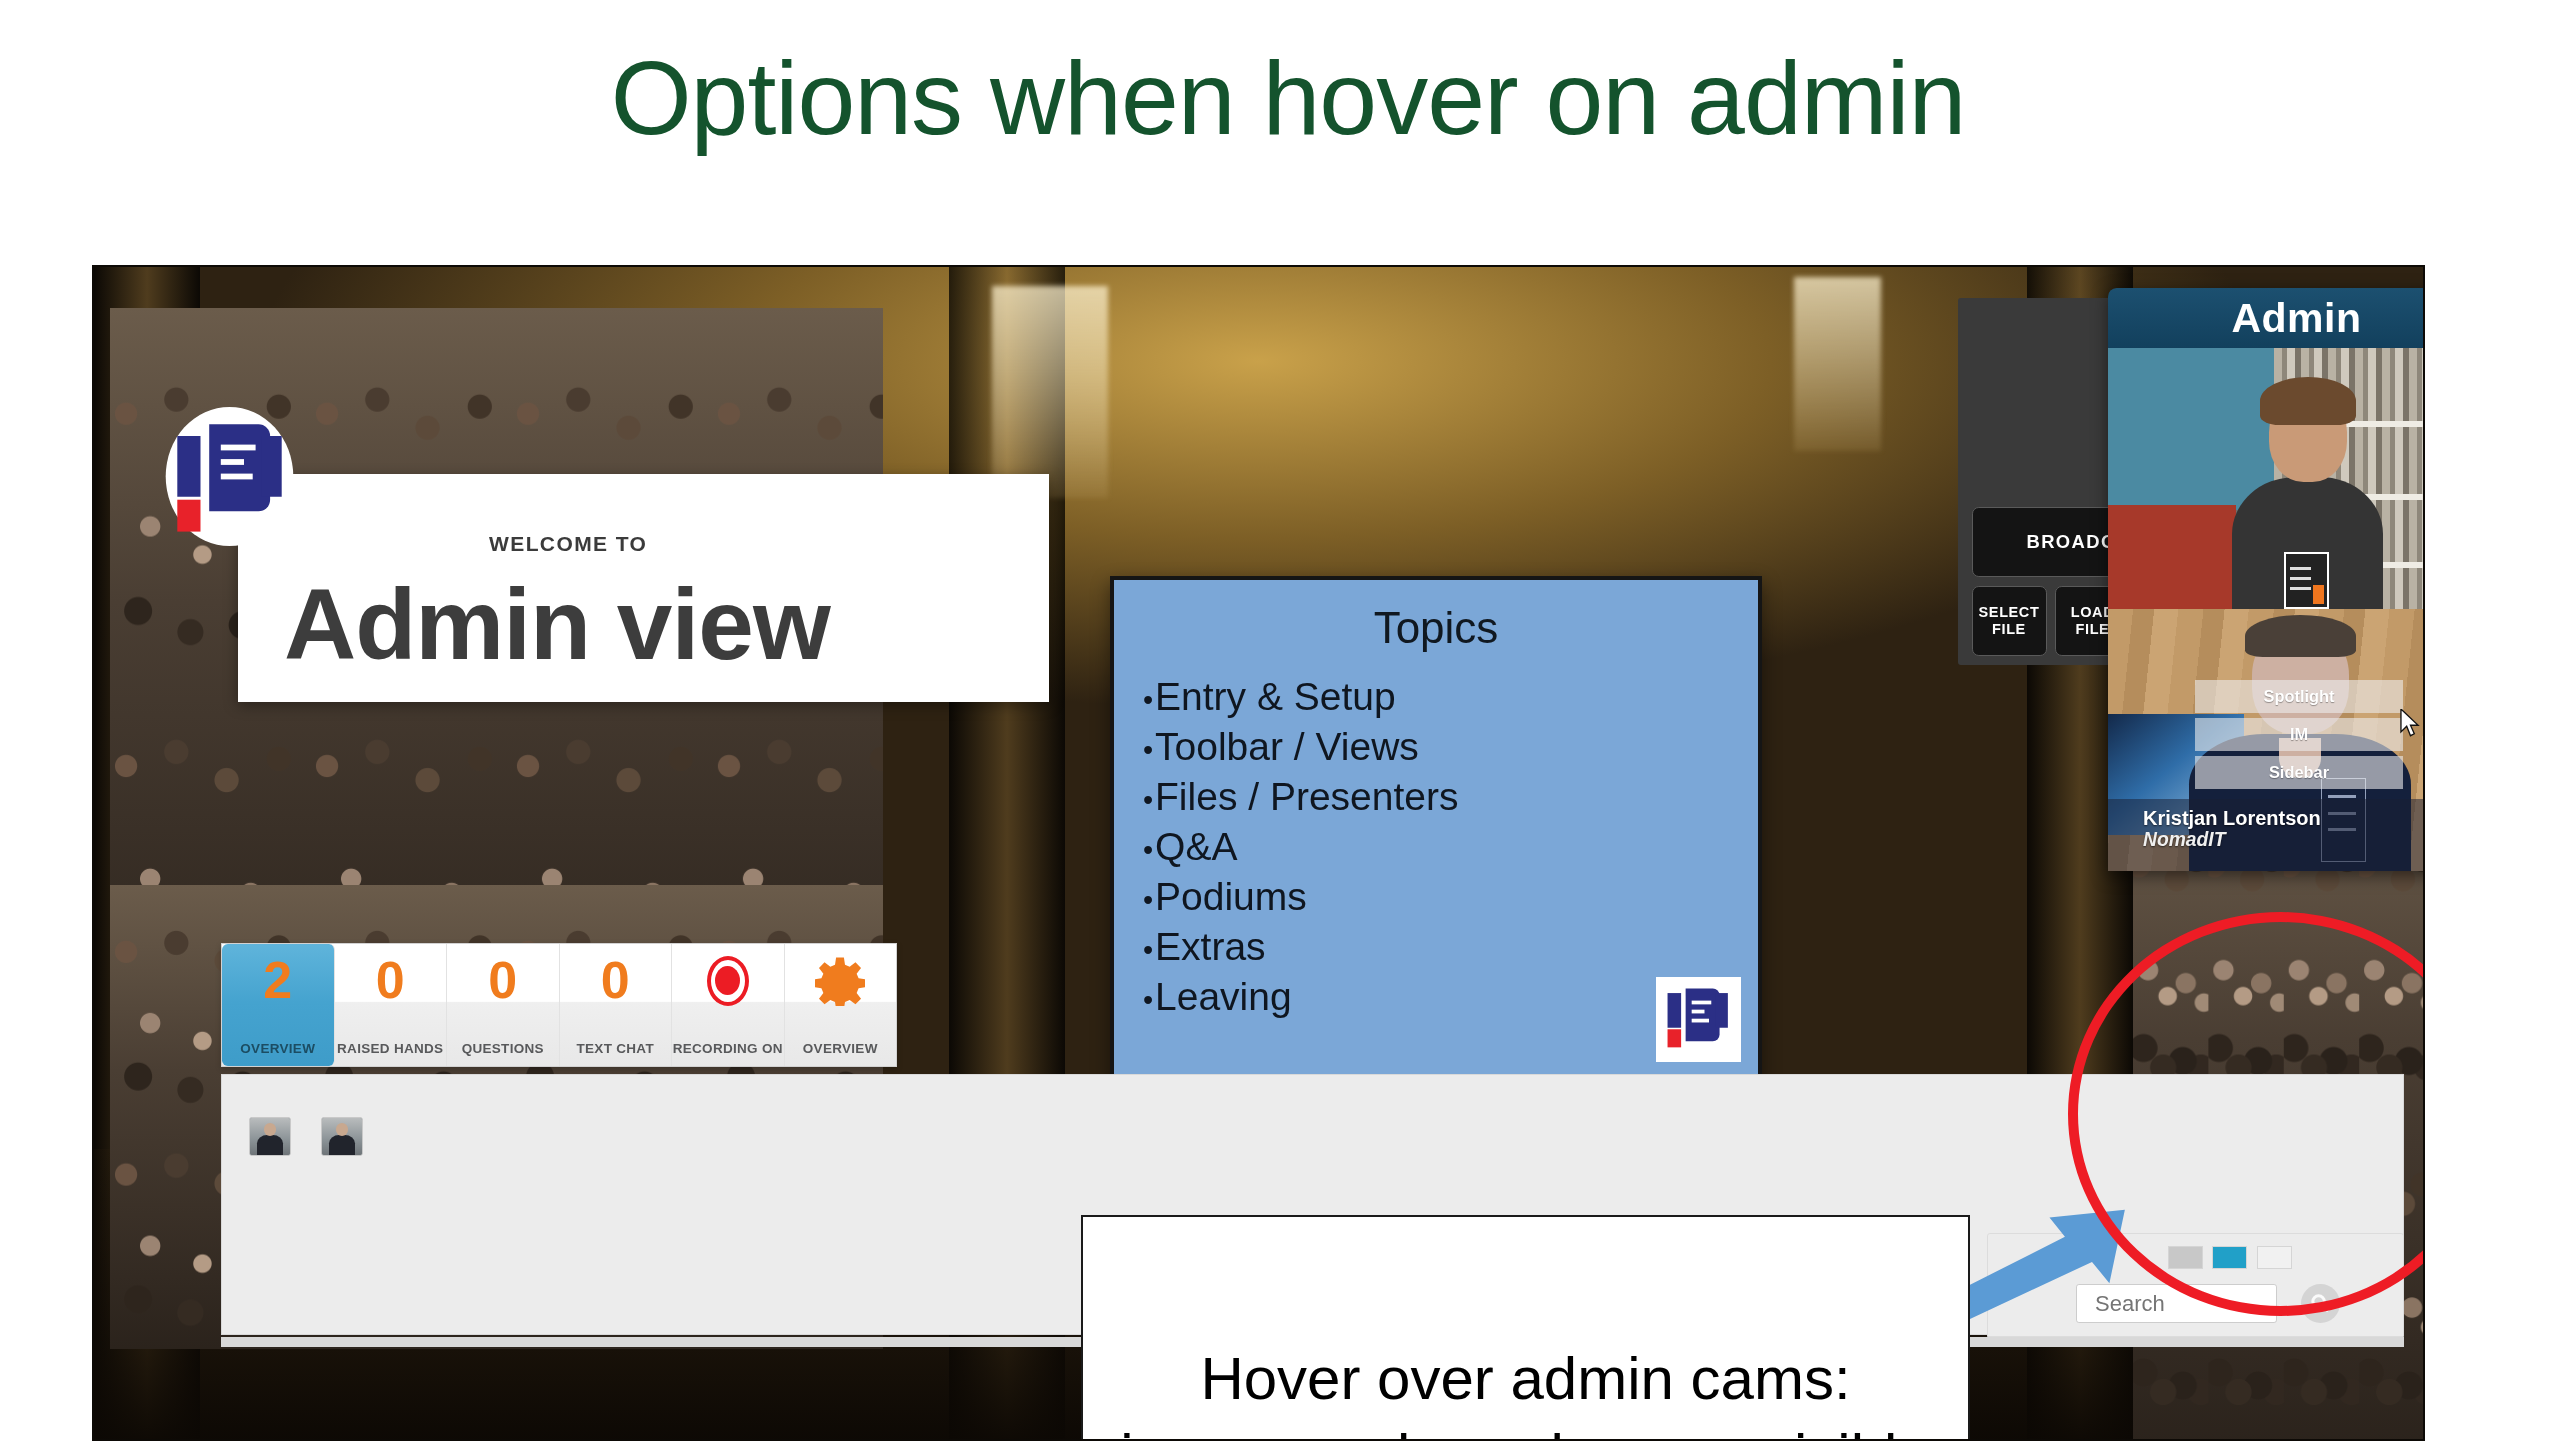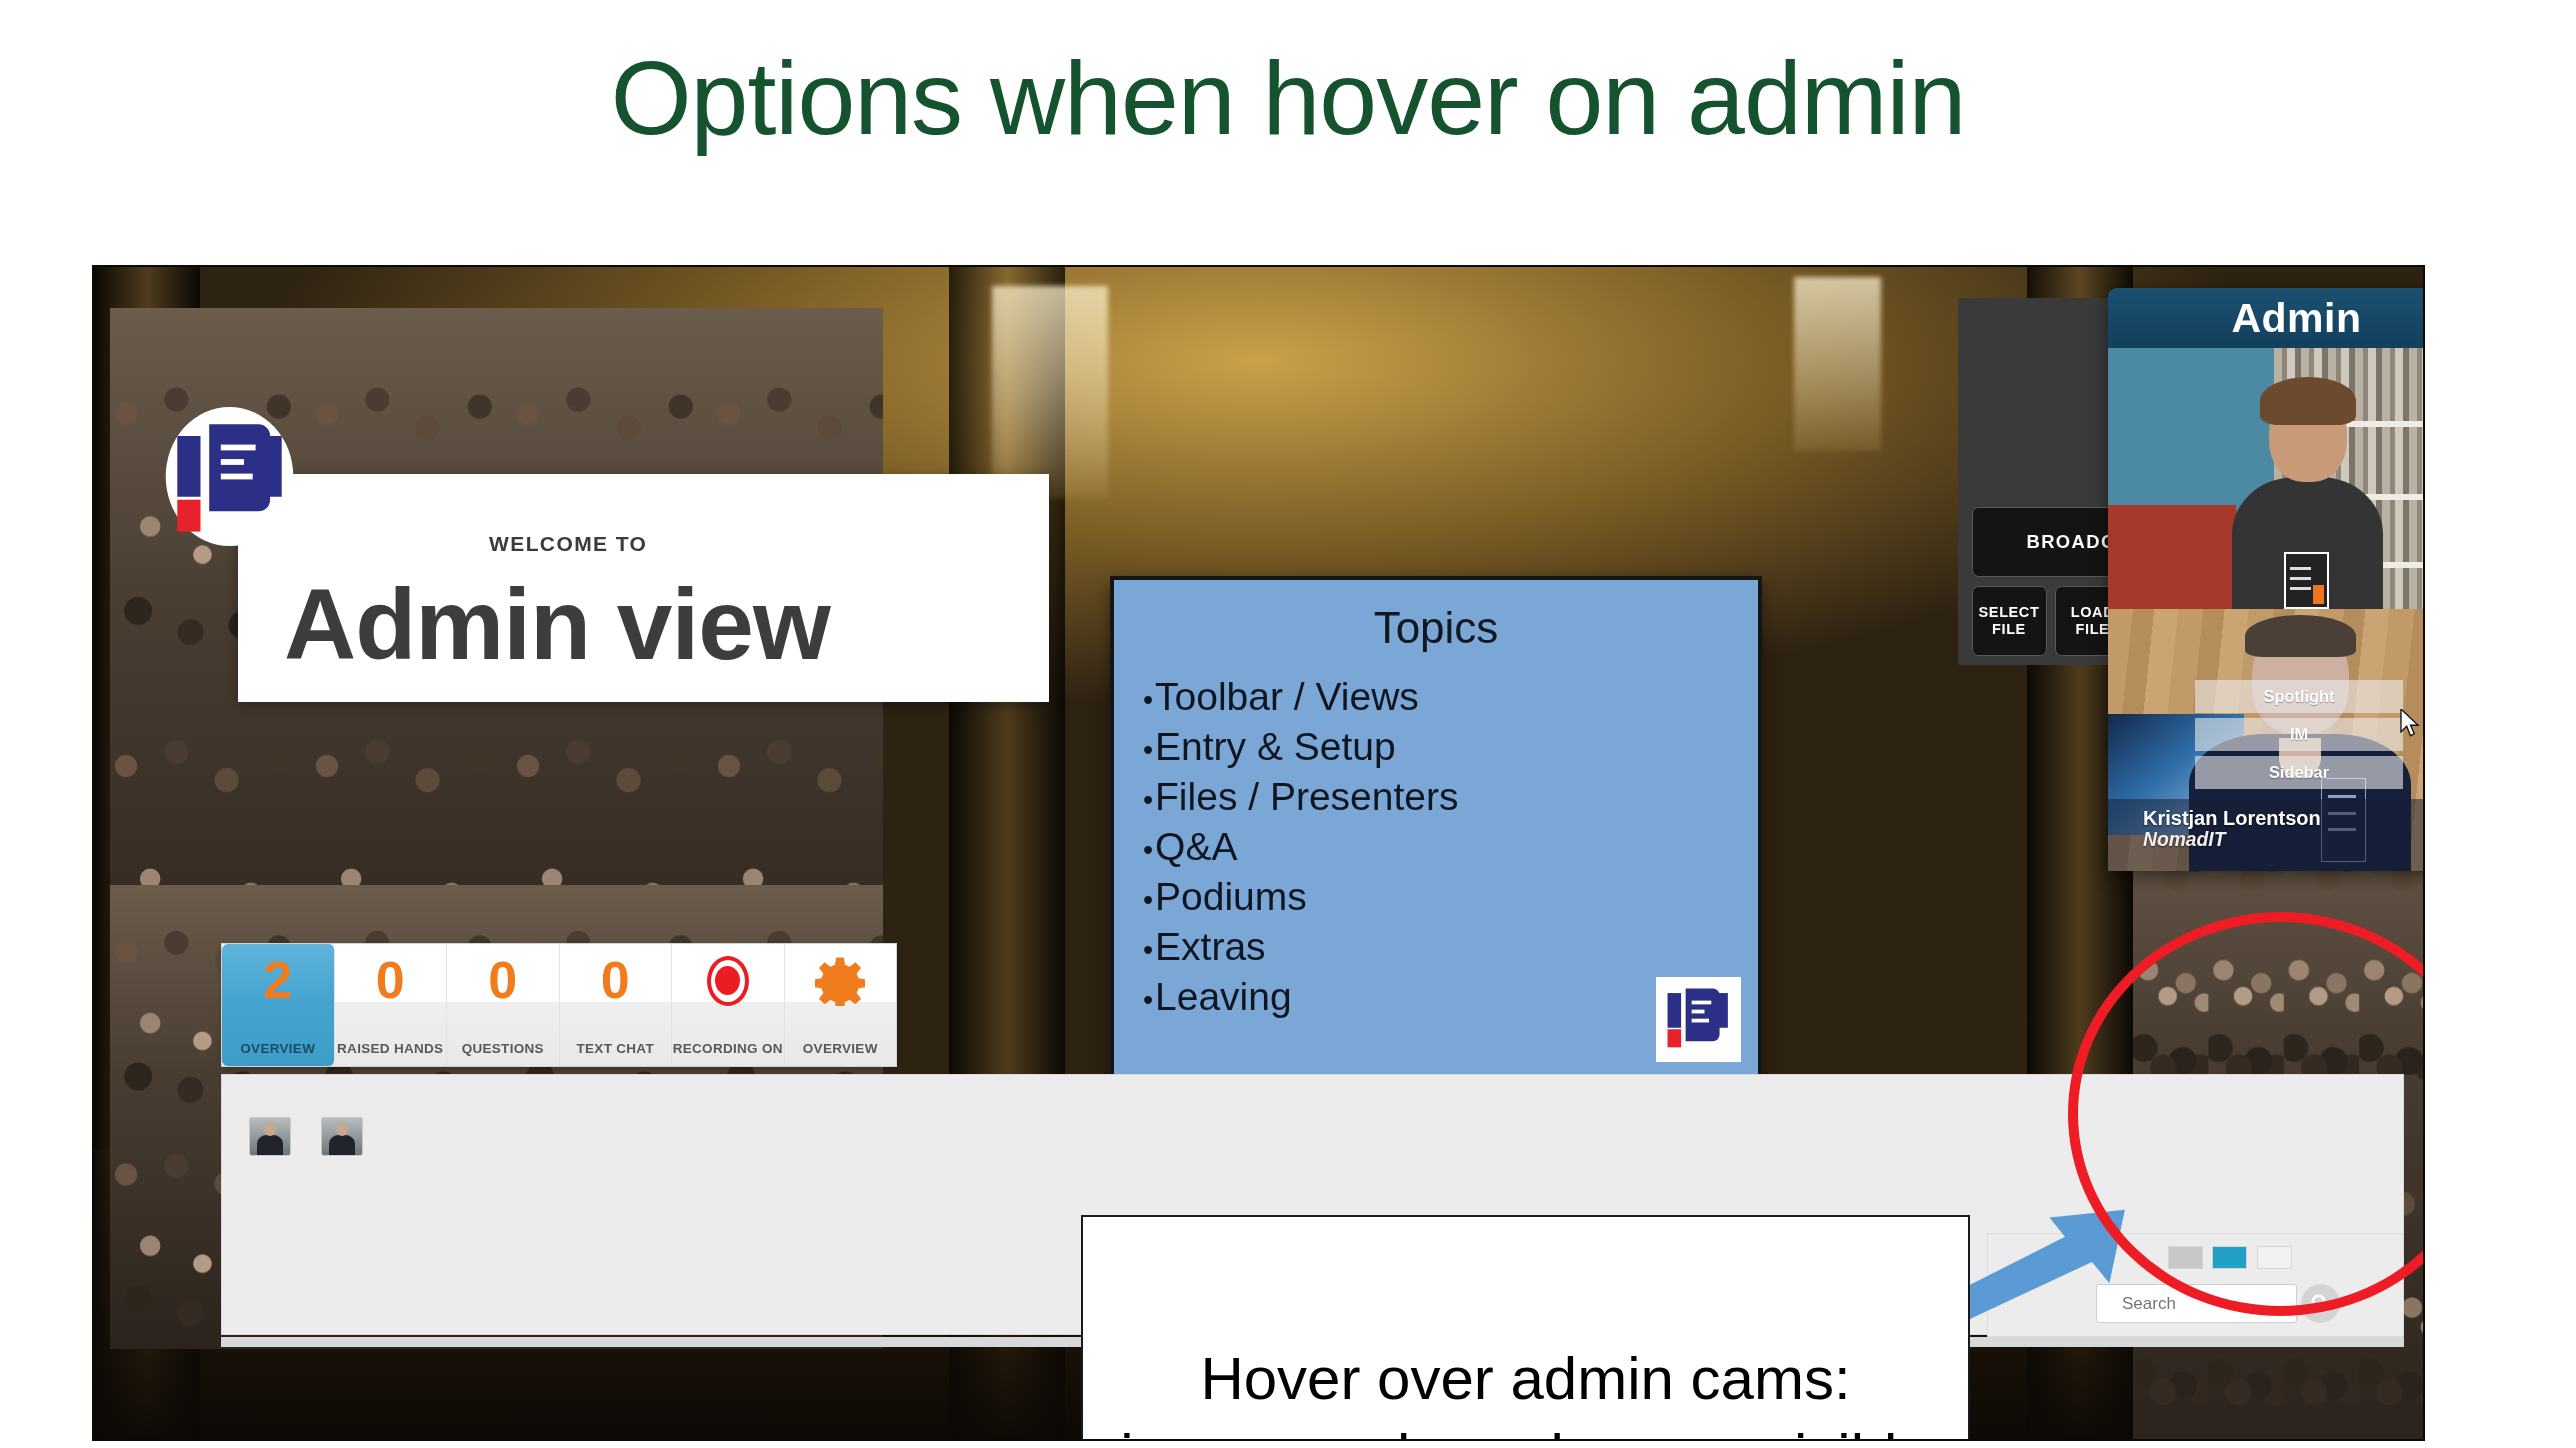--- a/index.html
+++ b/index.html
@@ -328,25 +328,25 @@
     width: 417px; height: 104px;
     background: #ececec;
     border: 1px solid #dcdcdc;
     border-radius: 2.9px 2.9px 0 0;
   }
   .mini-tab { position: absolute; top: 11.6px; width: 35px; height: 23px; border: 1px solid #d5d5d5; }
   #mini-tab-1 { left: 180px; background: #c8c8c8; }
   #mini-tab-2 { left: 224px; background: #21a0c8; }
   #mini-tab-3 { left: 269px; background: #f1f1f1; }
   #search-input {
-    position: absolute; left: 108px; top: 50px;
+    position: absolute; left: 88px; top: 50px;
     width: 201px; height: 39px;
     background: #fff; border: 1px solid #cdcdcd; border-radius: 2.9px;
-    font-size: 17px; color: #6d6d6d; font-family: "Liberation Sans", sans-serif;
-    padding: 0 25px;
+    font-size: 22px; color: #6d6d6d; font-family: "Liberation Sans", sans-serif;
+    padding: 0 18px;
   }
   #search-button {
     position: absolute; left: 313px; top: 50px;
     width: 39px; height: 39px; border-radius: 50%;
     background: #d4d4d4; display: flex; align-items: center; justify-content: center;
     border: none; cursor: pointer;
   }
   #search-button svg { width: 23px; height: 23px; stroke: #fafafa; fill: none; stroke-width: 3.2; }
 
   
@@ -417,22 +417,22 @@
         <rect x="44" y="28" width="24" height="4" fill="#ffffff"></rect>
         <rect x="44" y="38" width="16" height="4" fill="#ffffff"></rect>
         <rect x="44" y="48" width="22" height="4" fill="#ffffff"></rect>
       </svg>
     </div>
   </div>
 
   <div id="topics-slide">
     <div id="topics-title">Topics</div>
     <ul id="topics-list">
+      <li>Entry &amp; Setup</li>
       <li>Toolbar / Views</li>
-      <li>Entry &amp; Setup</li>
       <li>Files / Presenters</li>
       <li>Q&amp;A</li>
       <li>Podiums</li>
       <li>Extras</li>
       <li>Leaving</li>
     </ul>
     <div id="topics-logo">
       <svg viewBox="0 0 100 100">
         <path d="M10 16 h18 v46 h-18 z" fill="#2b2f86"></path>
         <path d="M10 64 h18 v24 h-18 z" fill="#e8222a"></path>

